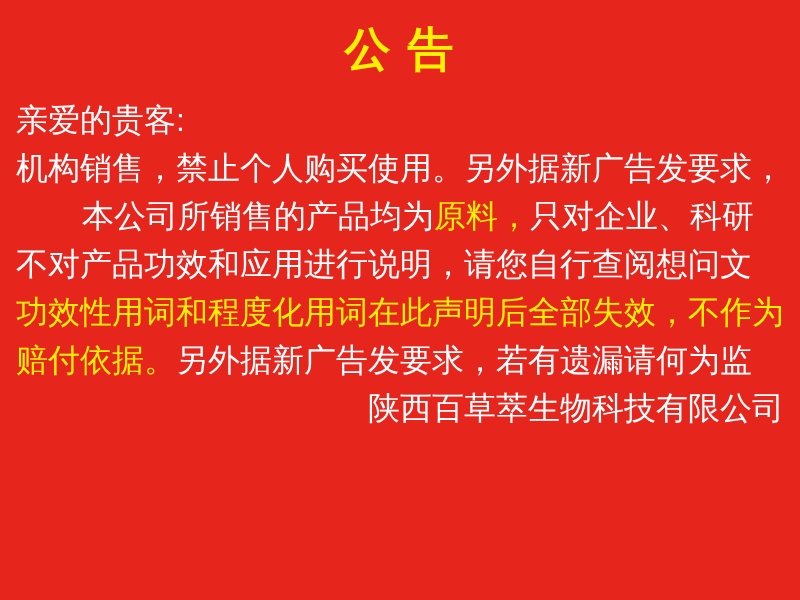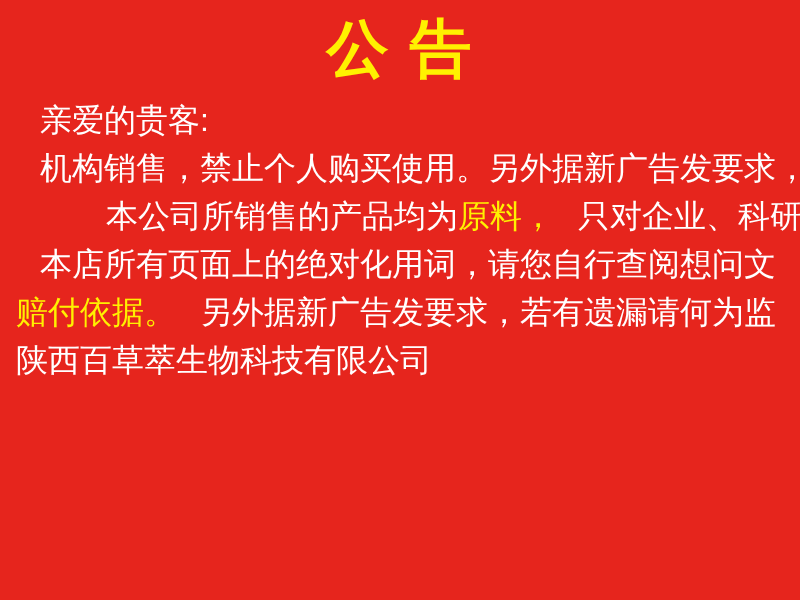--- a/index.html
+++ b/index.html
@@ -20,40 +20,41 @@
   .poster {
     width: 800px;
     height: 600px;
     background: var(--red, #e6251d);
   }
   .title {
     height: 96px;
     line-height: 98px;
     text-align: center;
     color: var(--yellow, #fff100);
-    font-size: 62px;
+    font-size: 46px;
     font-weight: bold;
     letter-spacing: 2px;
   }
   .content {
     padding: 0 16px;
     font-size: 32px;
     line-height: 48px;
     color: var(--white, #ffffff);
     letter-spacing: 0;
   }
   .line {
     white-space: nowrap;
   }
   .indent {
     text-indent: 66px;
   }
-  .white { color: var(--white, #ffffff); margin-left: 24px; }
+  .white { color: var(--white, #ffffff); }
   .yellow { color: var(--yellow, #fff100); }
   .sign {
+    text-align: right;
   }
 </style>
 </head>
 <body>
 
 <div class="poster">
 
   <div class="title">公 告</div>
 
   <div class="content">
@@ -64,24 +65,27 @@
 
     <div class="line">
       <span class="seg white">机构销售，禁止个人购买使用。另外据新广告发要求，</span>
     </div>
 
     <div class="line indent">
       <span class="seg white">本公司所销售的产品均为</span><span class="seg yellow">原料，</span><span class="seg white">只对企业、科研</span>
     </div>
 
     <div class="line">
-      <span class="seg white">本店所有页面上的绝对化用词，请您自行查阅想问文</span>
+      <span class="seg white">不对产品功效和应用进行说明，请您自行查阅想问文</span>
     </div>
 
 
+    <div class="line">
+      <span class="seg yellow">功效性用词和程度化用词在此声明后全部失效，不作为</span>
+    </div>
 
     <div class="line">
       <span class="seg yellow">赔付依据。</span><span class="seg white">另外据新广告发要求，若有遗漏请何为监</span>
     </div>
 
 
 
     <div class="line sign">陕西百草萃生物科技有限公司</div>
 
   </div>

